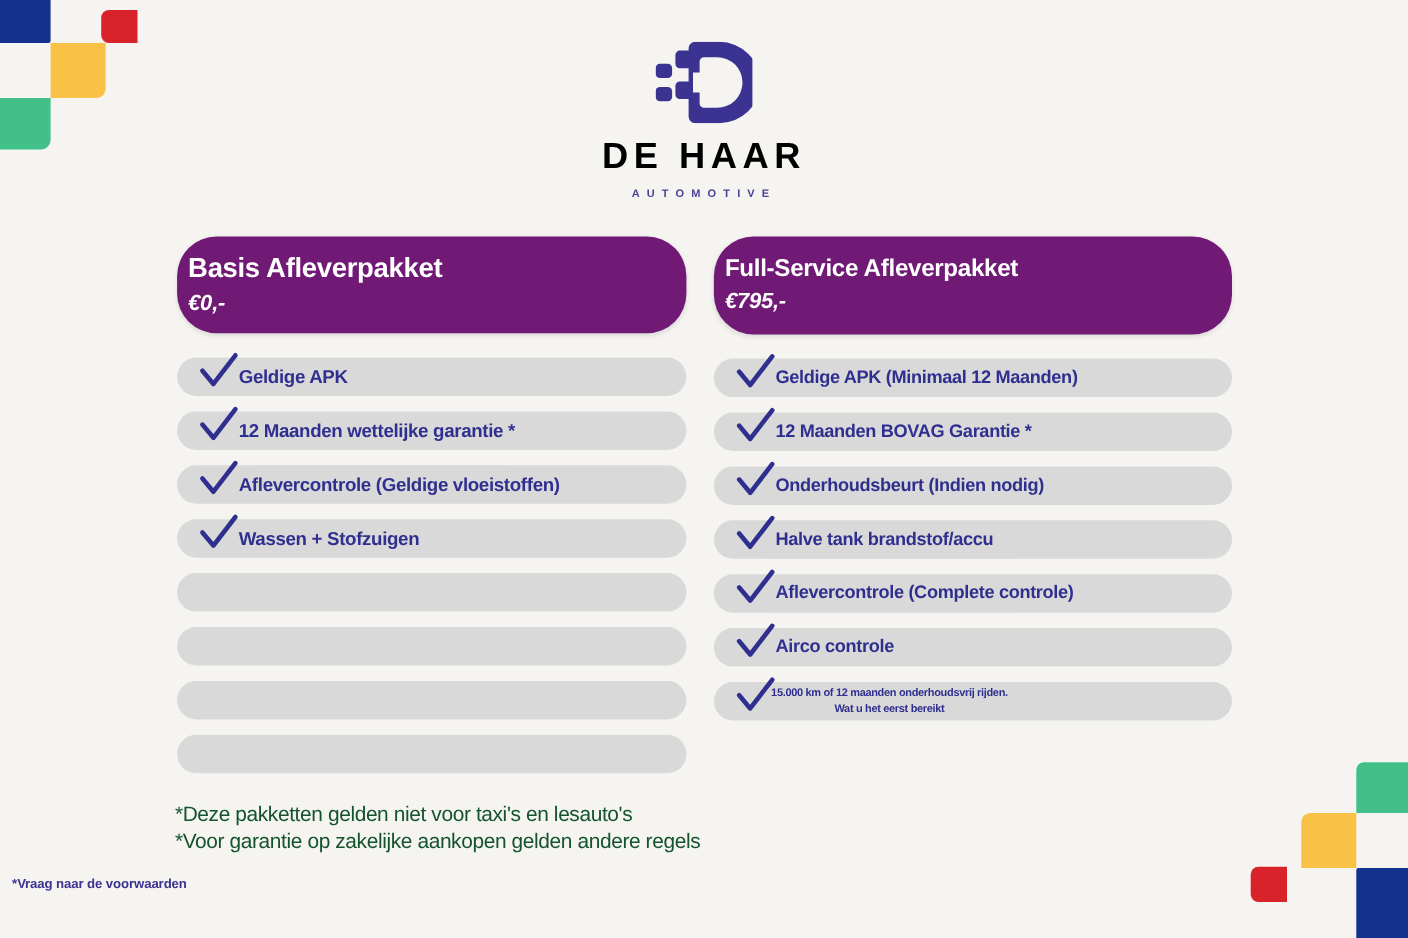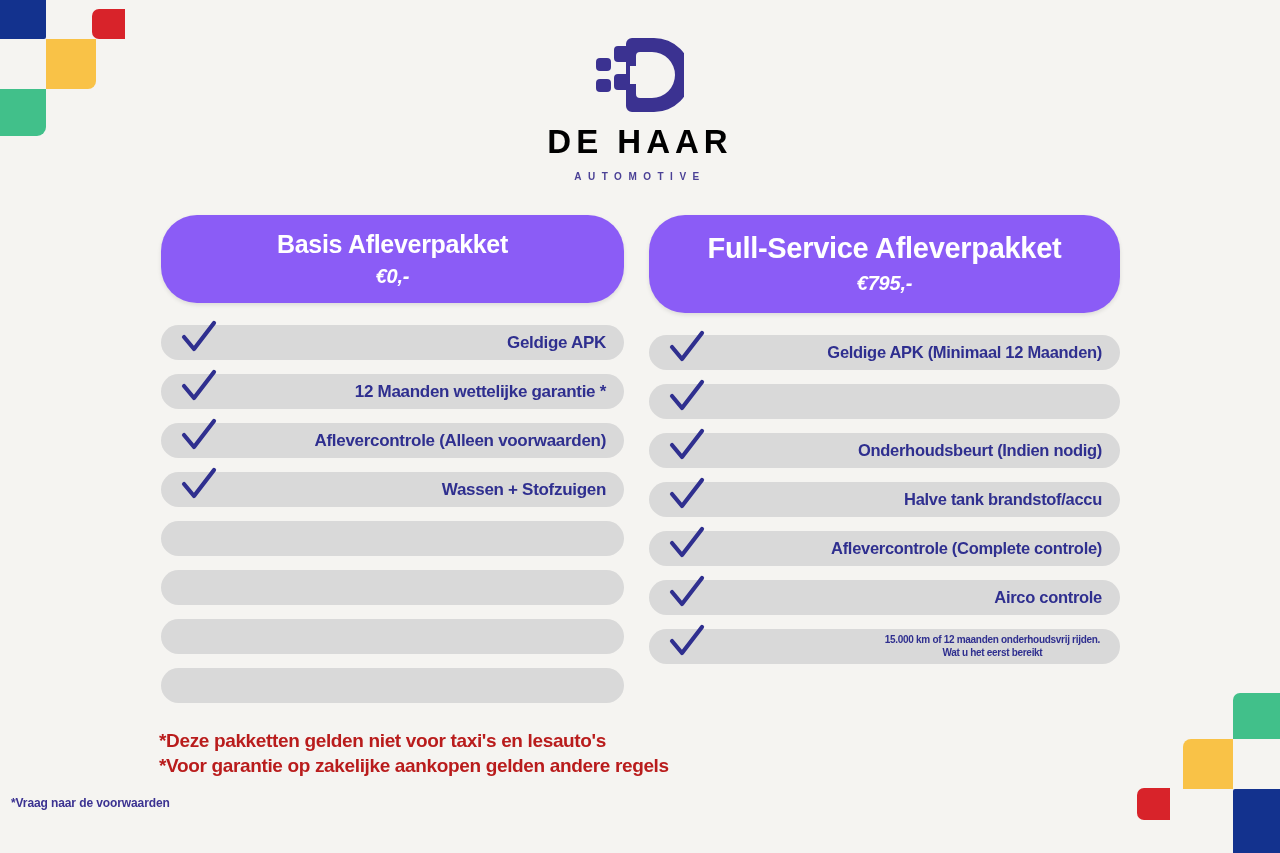--- a/index.html
+++ b/index.html
@@ -27,42 +27,41 @@
   .logo-wrap { position:absolute; left:0; right:0; top:38px; display:flex; flex-direction:column; align-items:center; }
   .logo-mark { width:88px; height:74px; }
   .logo-word { margin-top:13px; font-size:33px; font-weight:bold; letter-spacing:5px; color:#000000; line-height:1; }
   .logo-sub  { margin-top:14px; font-size:10px; font-weight:bold; letter-spacing:6.5px; color:#4b4196; line-height:1; }
 
   
   .col-left  { position:absolute; left:161px; top:215px; width:463px; }
   .col-right { position:absolute; left:649px; top:215px; width:471px; }
 
   .pkg-head {
-    background:#8b5cf6;
+    background:#701a75;
     border-radius:36px;
     color:#ffffff;
-    text-align:center;
     padding:14px 10px 15px;
     box-shadow:0 2px 4px rgba(0,0,0,0.10);
   }
   .col-right .pkg-head { padding:16px 10px 18px; }
   .pkg-title { font-size:25px; font-weight:bold; letter-spacing:-0.3px; line-height:1.2; }
-  .col-right .pkg-title { font-size:29px; }
+  .col-right .pkg-title { font-size:22px; }
   .pkg-price { font-size:20px; font-weight:bold; font-style:italic; margin-top:6px; letter-spacing:-0.2px; }
 
   .rows { margin-top:22px; }
   .row {
     position:relative;
     height:35px;
     background:#d9d9d9;
     border-radius:18px;
     margin-bottom:14px;
     display:flex;
     align-items:center;
-    justify-content:flex-end;
+    justify-content:flex-start;
   }
   .row-label {
     color:#2f2f8f;
     font-size:17px;
     font-weight:bold;
     letter-spacing:-0.3px;
     padding:0 18px 0 56px;
     text-align:center;
     line-height:1.05;
   }
@@ -77,23 +76,23 @@
     height:44px;
     pointer-events:none;
   }
   .check svg { display:block; width:44px; height:44px; }
 
   
   .notes {
     position:absolute;
     left:159px;
     top:728px;
-    color:#b91c1c;
+    color:#14532d;
     font-size:19px;
-    font-weight:bold;
+    font-weight:normal;
     line-height:1.32;
     letter-spacing:-0.35px;
   }
   .fineprint {
     position:absolute;
     left:11px;
     top:796px;
     color:#3b3291;
     font-size:12px;
     font-weight:bold;
@@ -146,21 +145,21 @@
           </svg>
         </span>
         <span class="row-label">12 Maanden wettelijke garantie *</span>
       </div>
       <div class="row">
         <span class="check">
           <svg viewBox="0 0 44 44" xmlns="http://www.w3.org/2000/svg">
             <path d="M7 21 L17 33 L37 7" fill="none" stroke="#2f2f8f" stroke-width="4.2" stroke-linecap="round" stroke-linejoin="round"></path>
           </svg>
         </span>
-        <span class="row-label">Aflevercontrole (Alleen voorwaarden)</span>
+        <span class="row-label">Aflevercontrole (Geldige vloeistoffen)</span>
       </div>
       <div class="row">
         <span class="check">
           <svg viewBox="0 0 44 44" xmlns="http://www.w3.org/2000/svg">
             <path d="M7 21 L17 33 L37 7" fill="none" stroke="#2f2f8f" stroke-width="4.2" stroke-linecap="round" stroke-linejoin="round"></path>
           </svg>
         </span>
         <span class="row-label">Wassen + Stofzuigen</span>
       </div>
       <div class="row empty"></div>
@@ -183,20 +182,21 @@
           </svg>
         </span>
         <span class="row-label">Geldige APK (Minimaal 12 Maanden)</span>
       </div>
       <div class="row">
         <span class="check">
           <svg viewBox="0 0 44 44" xmlns="http://www.w3.org/2000/svg">
             <path d="M7 21 L17 33 L37 7" fill="none" stroke="#2f2f8f" stroke-width="4.2" stroke-linecap="round" stroke-linejoin="round"></path>
           </svg>
         </span>
+        <span class="row-label">12 Maanden BOVAG Garantie *</span>
       </div>
       <div class="row">
         <span class="check">
           <svg viewBox="0 0 44 44" xmlns="http://www.w3.org/2000/svg">
             <path d="M7 21 L17 33 L37 7" fill="none" stroke="#2f2f8f" stroke-width="4.2" stroke-linecap="round" stroke-linejoin="round"></path>
           </svg>
         </span>
         <span class="row-label">Onderhoudsbeurt (Indien nodig)</span>
       </div>
       <div class="row">

